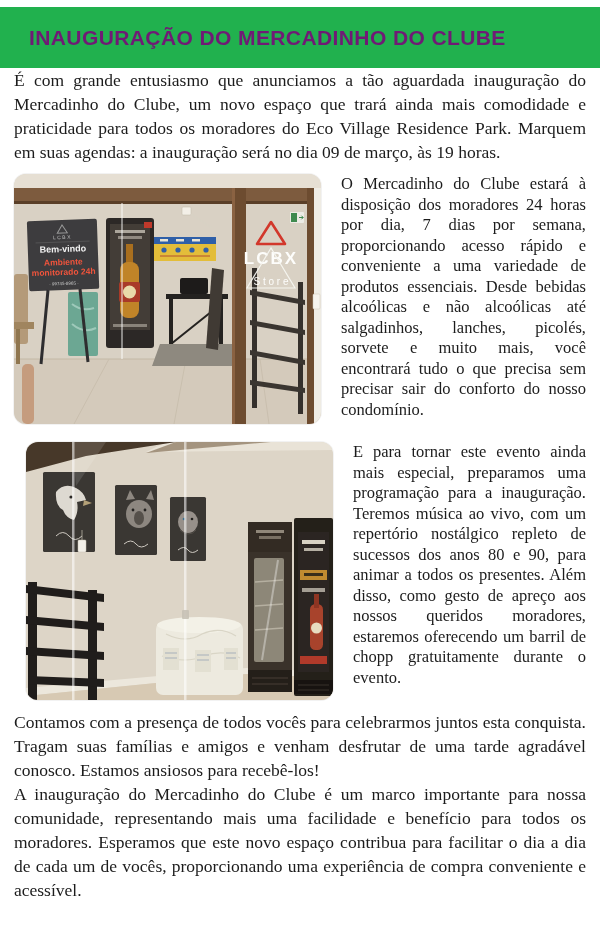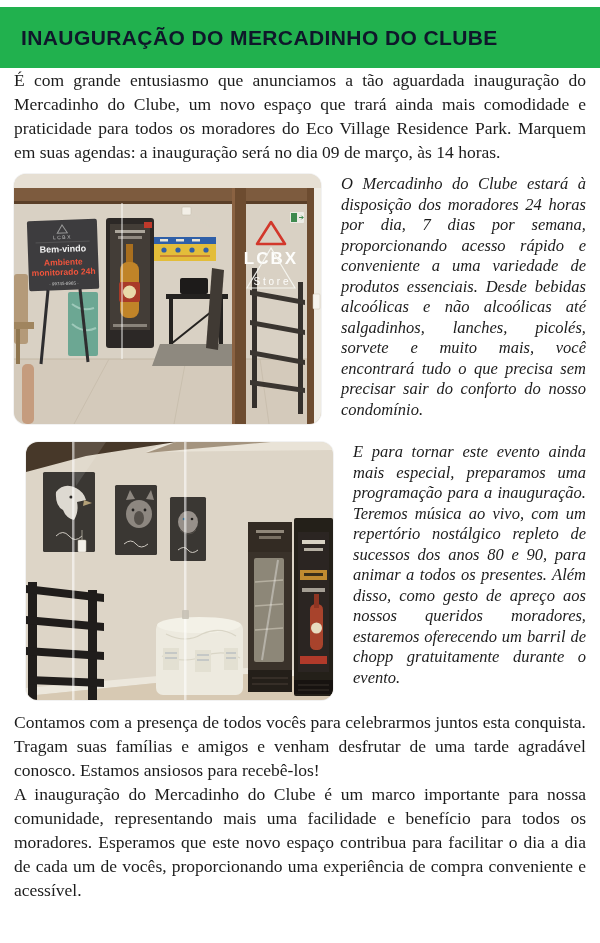--- a/index.html
+++ b/index.html
@@ -5,47 +5,47 @@
   html,body{margin:0;padding:0;background:#ffffff;}
   .page{
     width:600px;height:943px;overflow:hidden;background:#ffffff;
     font-family:"Liberation Serif",serif;color:#1c1c1c;box-sizing:border-box;
   }
   .banner{
     margin-top:7px;height:61px;background:#21b14e;
     display:flex;align-items:center;padding:0 21px;box-sizing:border-box;
   }
   .banner h1{
-    margin:0;font-family:"Liberation Sans",sans-serif;font-size:21px;
-    font-weight:700;color:#0f172a;letter-spacing:.4px;
+    margin:8px;font-family:"Liberation Sans",sans-serif;font-size:21px;
+    font-weight:700;color:#701a75;letter-spacing:.4px;
   }
   .content{padding:0 14px;}
   p.para{margin:0;text-align:justify;hyphens:none;}
   .intro{font-size:17.5px;line-height:24px;margin-top:18px;}
   .media-row{display:flex;gap:20px;margin-top:10px;align-items:flex-start;}
   .media-row.second{margin-top:18px;padding-left:12px;}
   .photo{flex:none;width:307px;border-radius:12px;overflow:hidden;line-height:0;
          box-shadow:0 0 0 1px rgba(0,0,0,.05);}
   .photo svg{display:block;width:100%;height:auto;}
-  .coltext{font-size:16.5px;line-height:20.5px;flex:1;font-style:italic;}
+  .coltext{font-size:16.5px;line-height:20.5px;flex:1;}
   .closing{font-size:17.5px;line-height:24px;margin-top:20px;}
   .closing.last{margin-top:10px;}
 </style>
 </head>
 <body>
 
 <div class="page">
 
   <header class="banner">
     <h1>INAUGURAÇÃO DO MERCADINHO DO CLUBE</h1>
   </header>
 
   <div class="content">
 
-    <p class="para intro">É com grande entusiasmo que anunciamos a tão aguardada inauguração do Mercadinho do Clube, um novo espaço que trará ainda mais comodidade e praticidade para todos os moradores do Eco Village Residence Park. Marquem em suas agendas: a inauguração será no dia 09 de março, às 14 horas.</p>
+    <p class="para intro">É com grande entusiasmo que anunciamos a tão aguardada inauguração do Mercadinho do Clube, um novo espaço que trará ainda mais comodidade e praticidade para todos os moradores do Eco Village Residence Park. Marquem em suas agendas: a inauguração será no dia 09 de março, às 19 horas.</p>
 
     <section class="media-row">
       <figure class="photo" style="margin:0">
         <svg viewBox="0 0 307 250" xmlns="http://www.w3.org/2000/svg">
 
           <rect x="0" y="0" width="307" height="250" fill="#d9d1c4"></rect>
           <rect x="0" y="0" width="307" height="14" fill="#e6dfd3"></rect>
           <rect x="0" y="185" width="307" height="65" fill="#d4cabb"></rect>
           <line x1="0" y1="185" x2="307" y2="185" stroke="#c3b8a6" stroke-width="1"></line>
           <line x1="60" y1="250" x2="95" y2="185" stroke="#c9bfae" stroke-width="1"></line>

